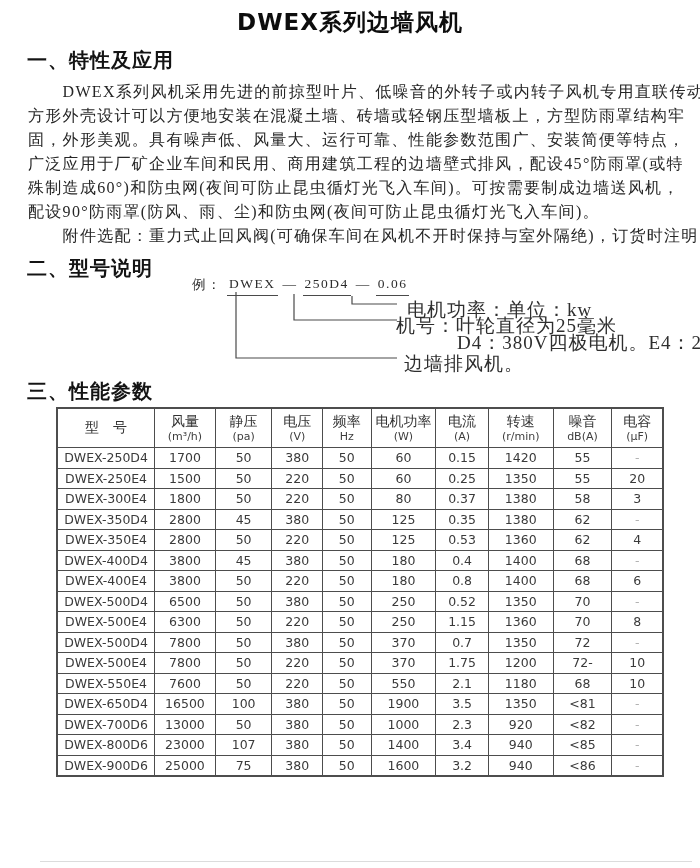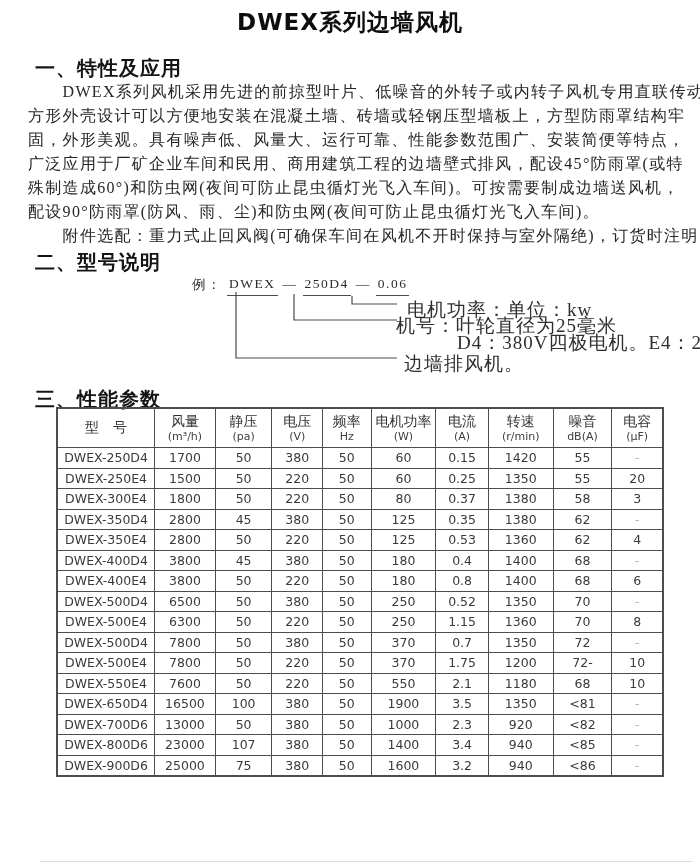--- a/index.html
+++ b/index.html
@@ -5,25 +5,25 @@
   html,body{margin:0;padding:0;}
   body{
     width:700px;height:868px;position:relative;background:#ffffff;
     font-family:"Liberation Serif",serif;color:#1c1c1c;overflow:hidden;
   }
   .title{
     position:absolute;top:5px;left:0;width:696px;margin:2px;text-align:center;
     font-family:"DejaVu Sans",sans-serif;font-size:23px;font-weight:700;letter-spacing:1px;color:#0d0d0d;
   }
   .sec{
-    position:absolute;left:27px;margin:8px;
+    position:absolute;left:27px;margin:0;
     font-family:"DejaVu Sans",sans-serif;font-size:20px;font-weight:700;letter-spacing:1px;color:#141414;text-align:center;
   }
   #sec-features{top:47px}
-  #sec-model{top:241px}
+  #sec-model{top:255px}
   #sec-performance{top:378px}
   .para{position:absolute;top:80px;left:28px;width:666px;font-size:16px;color:#262626;}
   .para .line{height:24px;line-height:24px;letter-spacing:1.3px;white-space:nowrap;}
   
   .code-line{
     position:absolute;left:192px;top:276px;display:inline-flex;align-items:flex-start;gap:5px;
     font-size:13.5px;letter-spacing:1.5px;color:#2c2c2c;white-space:nowrap;
   }
   .code-line .seg{display:inline-block;padding:0 2px 3px 2px;border-bottom:1.3px solid #4a4a4a;}
   .diagram-lines{position:absolute;left:0;top:0;width:700px;height:868px;pointer-events:none;}

